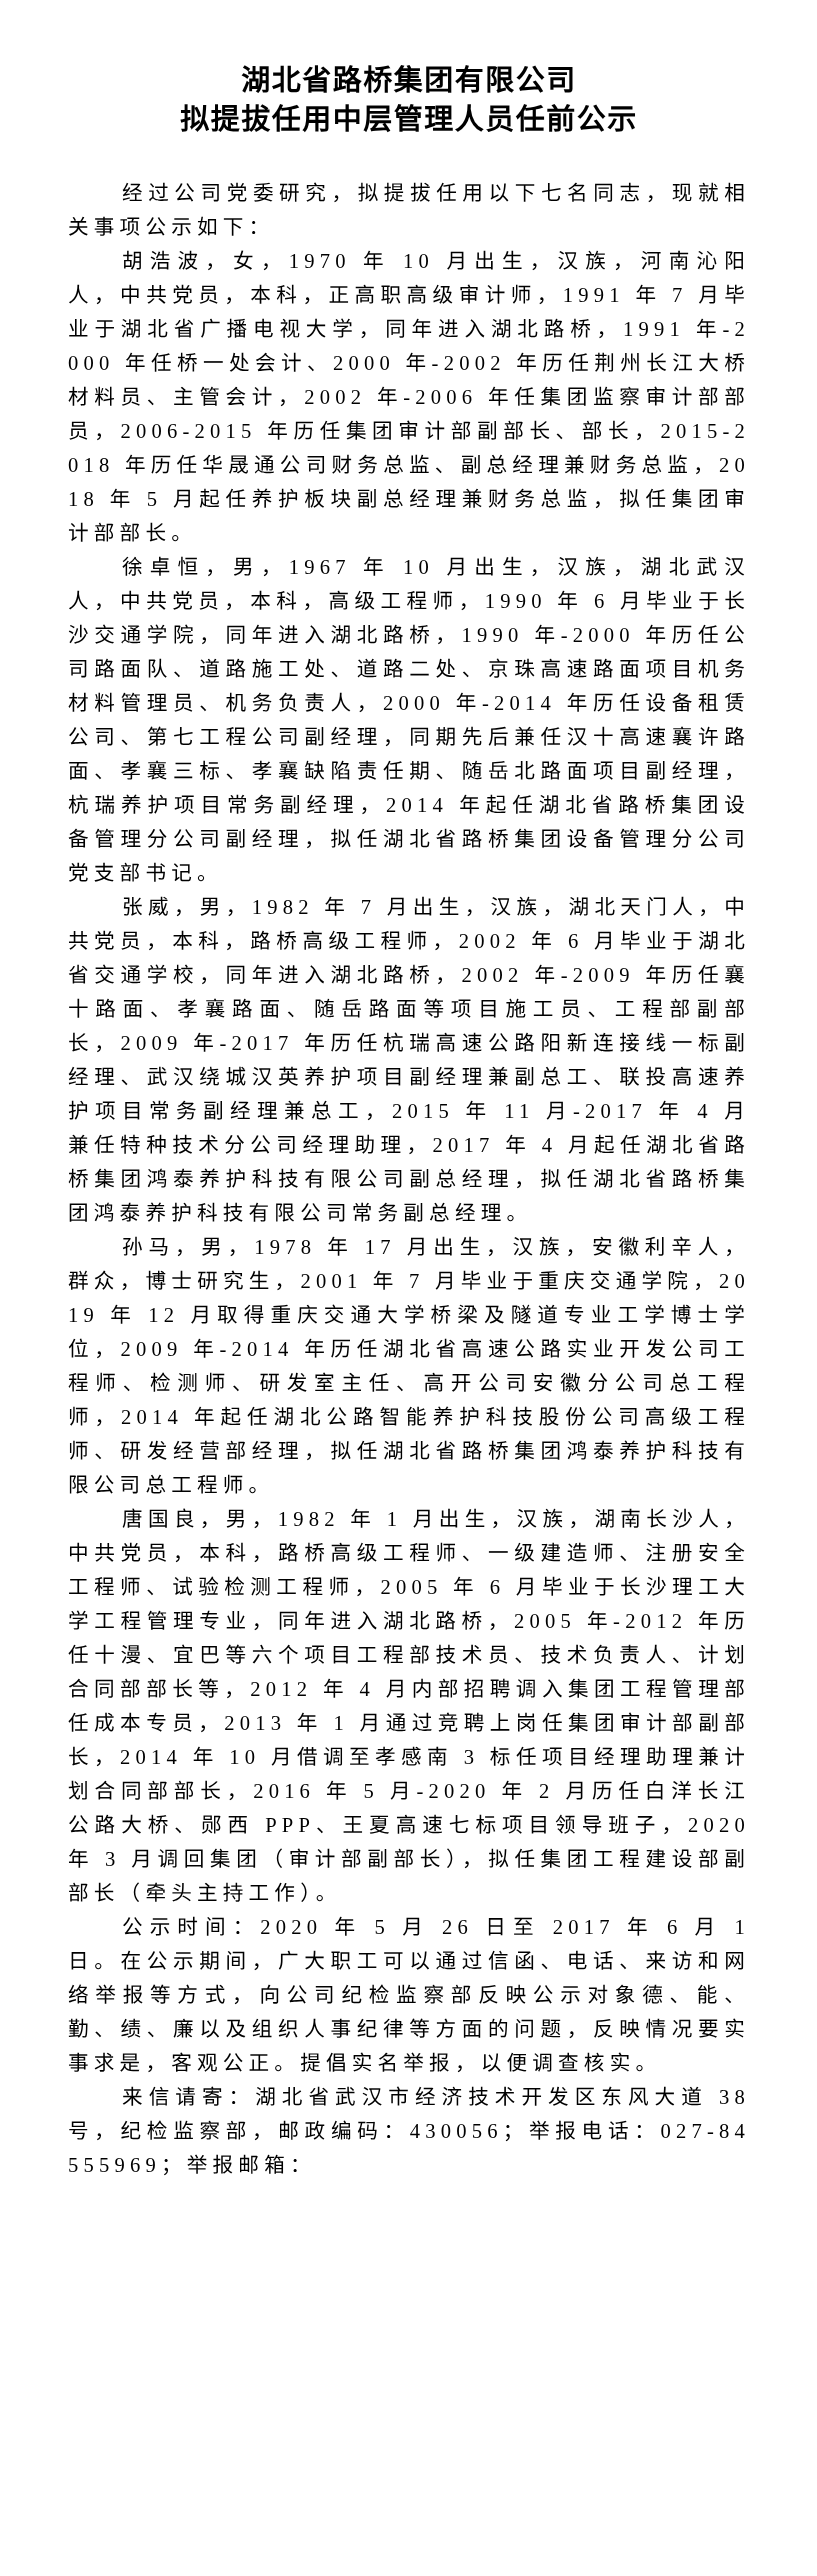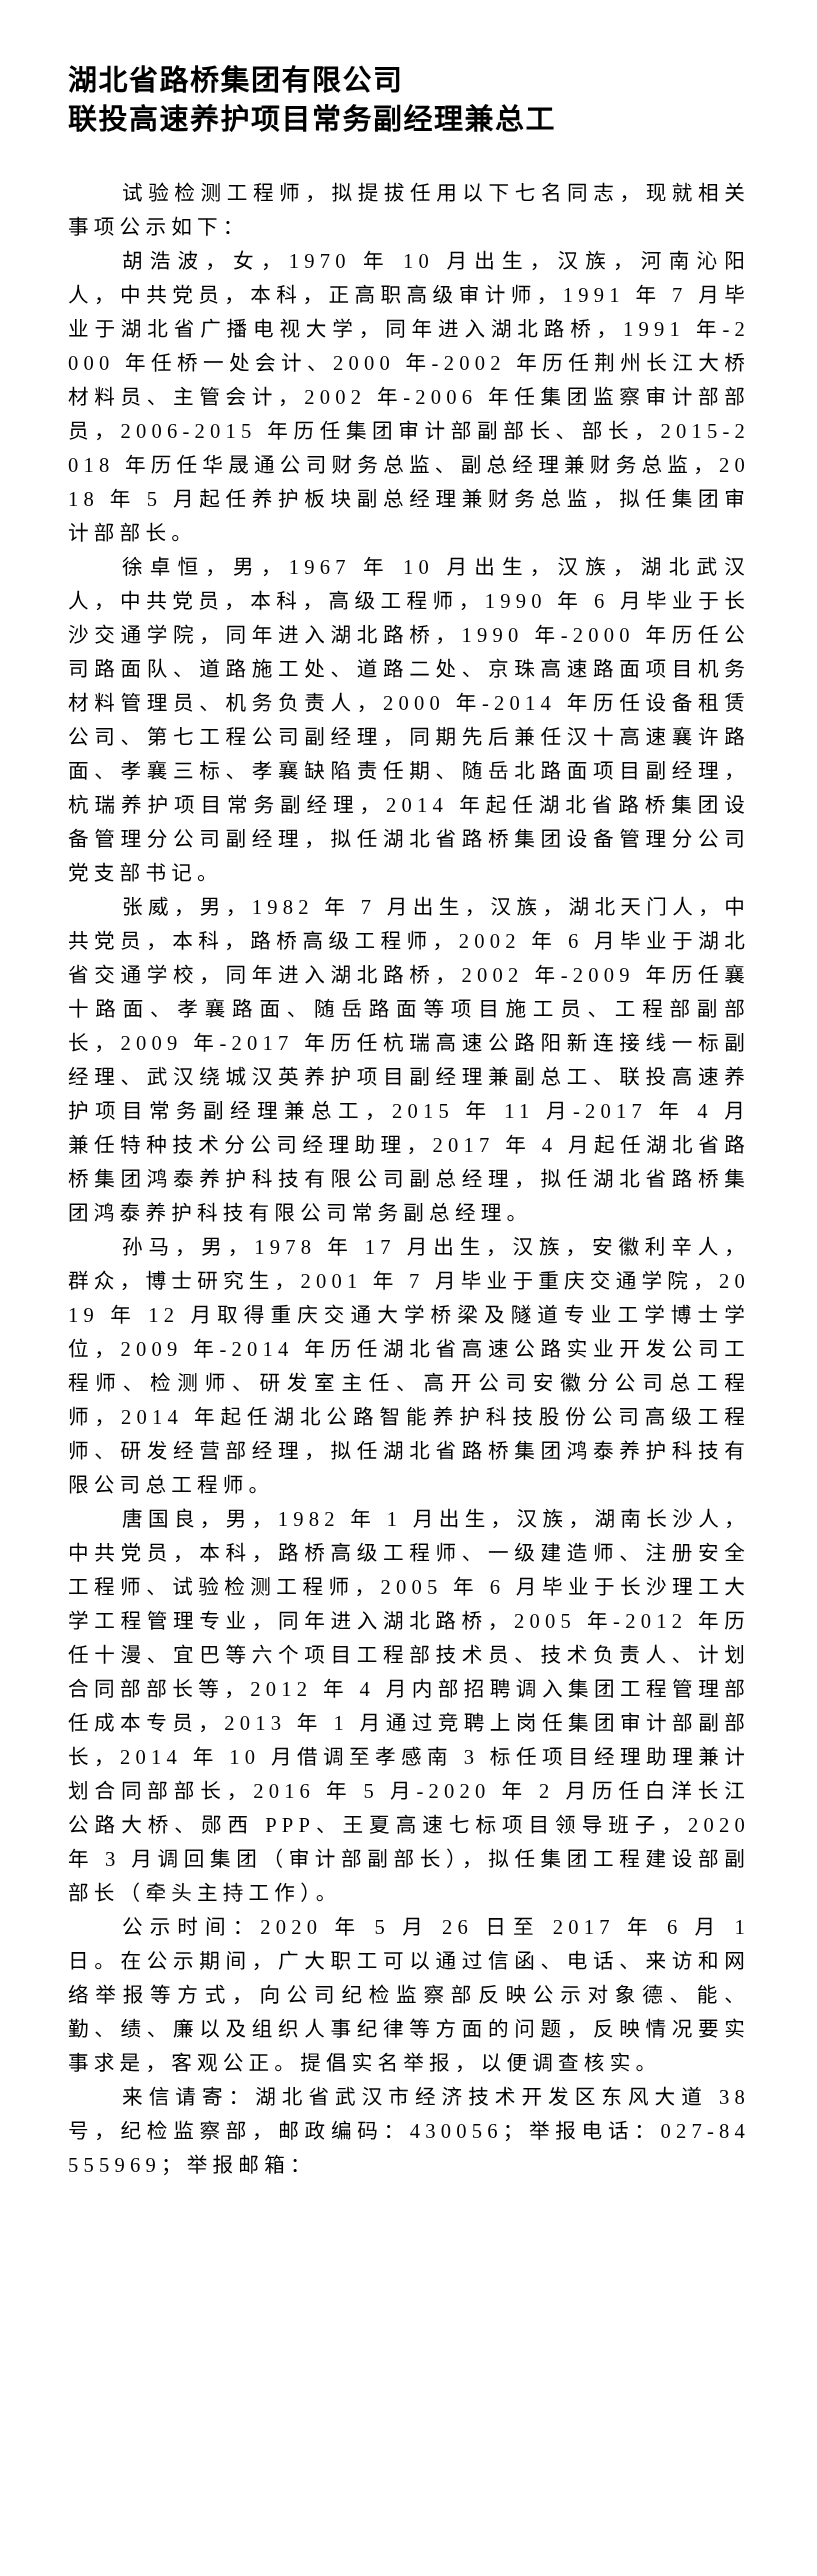--- a/index.html
+++ b/index.html
@@ -12,21 +12,21 @@
     width: 818px;
     height: 2631px;
     margin: 0 auto;
     background: #ffffff;
     box-sizing: border-box;
     padding: 61px 68px 0 68px;
     color: #000000;
     overflow: hidden;
   }
   .doc-title {
-    text-align: left;
+    text-align: center;
     font-family: "Liberation Sans", "DejaVu Sans", sans-serif;
     font-weight: bold;
     font-size: 29px;
     line-height: 39px;
     letter-spacing: 1.5px;
     margin: 0 0 37px 0;
   }
   .doc-body {
     font-family: "Liberation Serif", "DejaVu Serif", serif;
     font-size: 20.6px;
@@ -40,28 +40,28 @@
     word-break: break-all;
   }
 </style>
 </head>
 <body>
 
 <div class="page">
 
   <h1 class="doc-title">
     <span>湖北省路桥集团有限公司</span><br>
-    <span>联投高速养护项目常务副经理兼总工</span>
+    <span>拟提拔任用中层管理人员任前公示</span>
   </h1>
 
   <div class="doc-body">
 
     <div>
 
-        <p class="para">试验检测工程师，拟提拔任用以下七名同志，现就相关事项公示如下：</p>
+        <p class="para">经过公司党委研究，拟提拔任用以下七名同志，现就相关事项公示如下：</p>
 
         <p class="para">胡浩波，女，1970 年 10 月出生，汉族，河南沁阳人，中共党员，本科，正高职高级审计师，1991 年 7 月毕业于湖北省广播电视大学，同年进入湖北路桥，1991 年-2000 年任桥一处会计、2000 年-2002 年历任荆州长江大桥材料员、主管会计，2002 年-2006 年任集团监察审计部部员，2006-2015 年历任集团审计部副部长、部长，2015-2018 年历任华晟通公司财务总监、副总经理兼财务总监，2018 年 5 月起任养护板块副总经理兼财务总监，拟任集团审计部部长。</p>
 
         <p class="para">徐卓恒，男，1967 年 10 月出生，汉族，湖北武汉人，中共党员，本科，高级工程师，1990 年 6 月毕业于长沙交通学院，同年进入湖北路桥，1990 年-2000 年历任公司路面队、道路施工处、道路二处、京珠高速路面项目机务材料管理员、机务负责人，2000 年-2014 年历任设备租赁公司、第七工程公司副经理，同期先后兼任汉十高速襄许路面、孝襄三标、孝襄缺陷责任期、随岳北路面项目副经理，杭瑞养护项目常务副经理，2014 年起任湖北省路桥集团设备管理分公司副经理，拟任湖北省路桥集团设备管理分公司党支部书记。</p>
 
         <p class="para">张威，男，1982 年 7 月出生，汉族，湖北天门人，中共党员，本科，路桥高级工程师，2002 年 6 月毕业于湖北省交通学校，同年进入湖北路桥，2002 年-2009 年历任襄十路面、孝襄路面、随岳路面等项目施工员、工程部副部长，2009 年-2017 年历任杭瑞高速公路阳新连接线一标副经理、武汉绕城汉英养护项目副经理兼副总工、联投高速养护项目常务副经理兼总工，2015 年 11 月-2017 年 4 月兼任特种技术分公司经理助理，2017 年 4 月起任湖北省路桥集团鸿泰养护科技有限公司副总经理，拟任湖北省路桥集团鸿泰养护科技有限公司常务副总经理。</p>
 
         <p class="para">孙马，男，1978 年 17 月出生，汉族，安徽利辛人，群众，博士研究生，2001 年 7 月毕业于重庆交通学院，2019 年 12 月取得重庆交通大学桥梁及隧道专业工学博士学位，2009 年-2014 年历任湖北省高速公路实业开发公司工程师、检测师、研发室主任、高开公司安徽分公司总工程师，2014 年起任湖北公路智能养护科技股份公司高级工程师、研发经营部经理，拟任湖北省路桥集团鸿泰养护科技有限公司总工程师。</p>
 
         <p class="para">唐国良，男，1982 年 1 月出生，汉族，湖南长沙人，中共党员，本科，路桥高级工程师、一级建造师、注册安全工程师、试验检测工程师，2005 年 6 月毕业于长沙理工大学工程管理专业，同年进入湖北路桥，2005 年-2012 年历任十漫、宜巴等六个项目工程部技术员、技术负责人、计划合同部部长等，2012 年 4 月内部招聘调入集团工程管理部任成本专员，2013 年 1 月通过竞聘上岗任集团审计部副部长，2014 年 10 月借调至孝感南 3 标任项目经理助理兼计划合同部部长，2016 年 5 月-2020 年 2 月历任白洋长江公路大桥、郧西 PPP、王夏高速七标项目领导班子，2020 年 3 月调回集团（审计部副部长），拟任集团工程建设部副部长（牵头主持工作）。</p>

